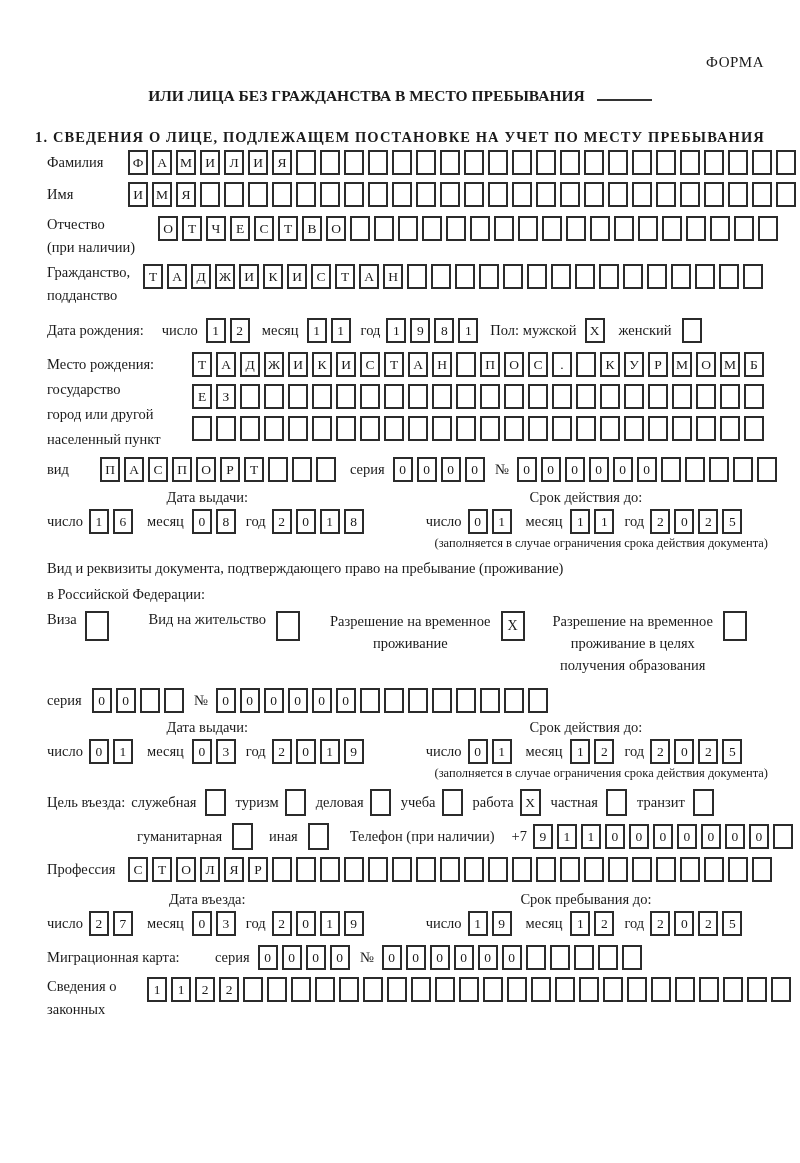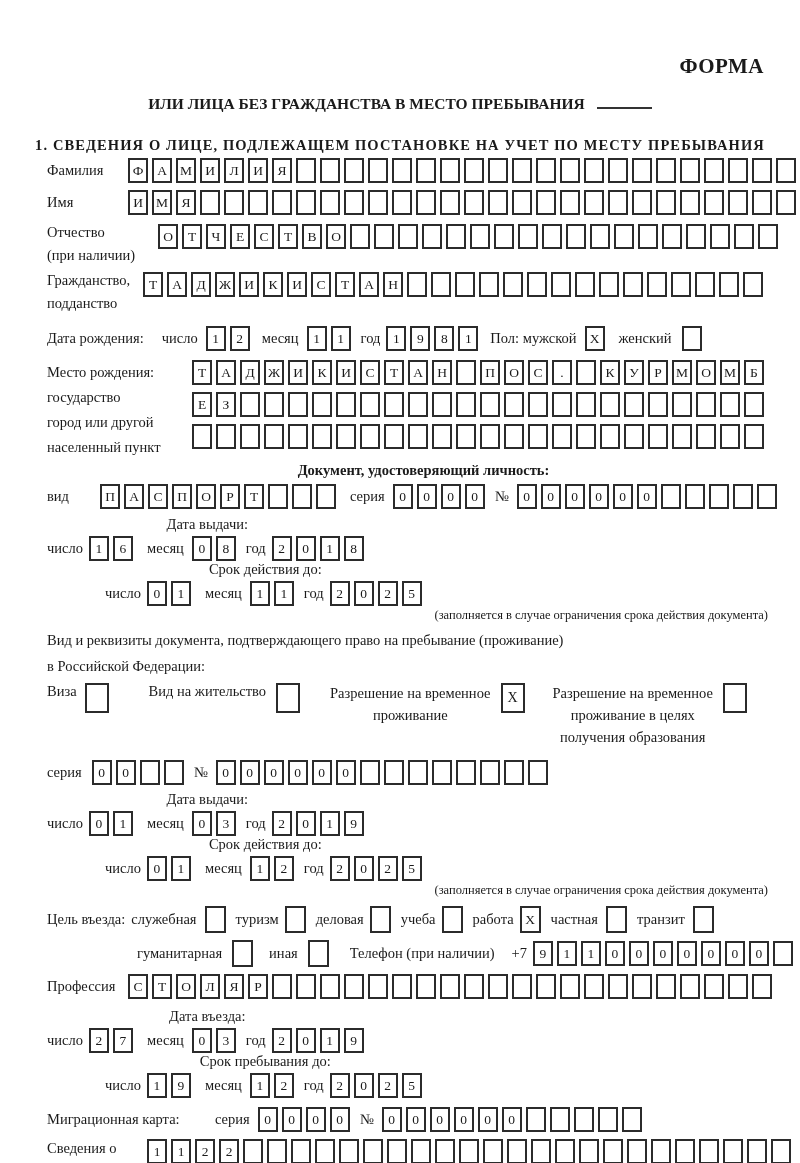--- a/index.html
+++ b/index.html
@@ -2,21 +2,21 @@
 <html><head>
 <meta charset="utf-8">
 <style>
   html,body{margin:0;padding:0;background:#888;}
   .page{width:800px;height:1163px;background:#ffffff;color:#1a1a1a;
         font-family:"Liberation Serif",serif;overflow:hidden;box-sizing:border-box;
         padding-top:38px;}
   
   .hdr{margin-left:578px;margin-right:20px;font-size:13px;line-height:1.4;}
   .hdr .ed{margin-top:5px;}
-  .forma{text-align:right;margin:16px 36px 0 0;font-weight:bold;font-size:21px;letter-spacing:.5px;}
+  .forma{text-align:right;margin:16px 36px 0 0;font-weight:normal;font-size:15px;letter-spacing:.5px;}
   .title{text-align:center;margin-top:13px;font-weight:bold;font-size:15.5px;line-height:1.55;}
   .blank{display:inline-block;width:55px;border-bottom:2px solid #333;height:4px;margin-left:12px;}
   .sec{text-align:center;margin-top:21px;font-weight:bold;font-size:14.5px;letter-spacing:1.1px;white-space:nowrap;}
   
   .form{padding-left:47px;font-size:14.5px;}
   .frow{display:flex;align-items:center;}
   .frow.top{align-items:flex-start;}
   .lab{flex:none;}
   .cells{display:inline-flex;flex:none;}
   .cell{width:16px;height:21px;border:2px solid #2b2b2b;margin-right:4px;flex:none;
@@ -27,21 +27,21 @@
   .lw81{width:81px;flex:none;}
   .lw53{width:53px;flex:none;}
   .lw111{width:111px;flex:none;}
   .lw96{width:96px;flex:none;}
   .lw145{width:145px;flex:none;line-height:25px;}
   .lw100{width:100px;flex:none;line-height:22.5px;}
   .stack{display:flex;flex-direction:column;}
   .boxrows .cells{margin-bottom:7px;}
   .ml6{margin-left:6px;} .ml8{margin-left:8px;} .ml10{margin-left:10px;font-family:Liberation Serif, serif;} .ml12{margin-left:12px;} .ml25{margin-left:17px;}
   .mr6{margin-right:6px;} .mr8{margin-right:8px;} .mr10{margin-right:10px;} .mr12{margin-right:12px;}
-  .dates{display:flex;align-items:flex-start;flex-direction:column;}
+  .dates{display:flex;align-items:flex-start;}
   .dcol{display:flex;flex-direction:column;align-items:center;}
   .dline{display:flex;align-items:center;margin-top:3px;}
   .note{text-align:right;font-size:12.5px;margin:2px 32px 0 0;}
   .pline{margin-top:9px;}
   .optrow{display:flex;align-items:flex-start;margin-top:8px;}
   .opt{display:flex;align-items:flex-start;}
   .optlbl{text-align:center;line-height:1.5;}
 </style>
 </head>
 <body>
@@ -307,21 +307,20 @@
             <span class="cell"></span>
             <span class="cell"></span>
             <span class="cell"></span>
             <span class="cell"></span>
             <span class="cell"></span>
             <span class="cell"></span>
           </span>
       </span>
     </div>
 
-    <div style="text-align:center;font-weight:bold;margin-top:2px">Документ, удостоверяющий личность:</div>
 
     <div class="frow" style="margin-top:5px">
       <span class="lab lw53">вид</span>
       <span class="cells">
           <span class="cell">П</span>
           <span class="cell">А</span>
           <span class="cell">С</span>
           <span class="cell">П</span>
           <span class="cell">О</span>
           <span class="cell">Р</span>

